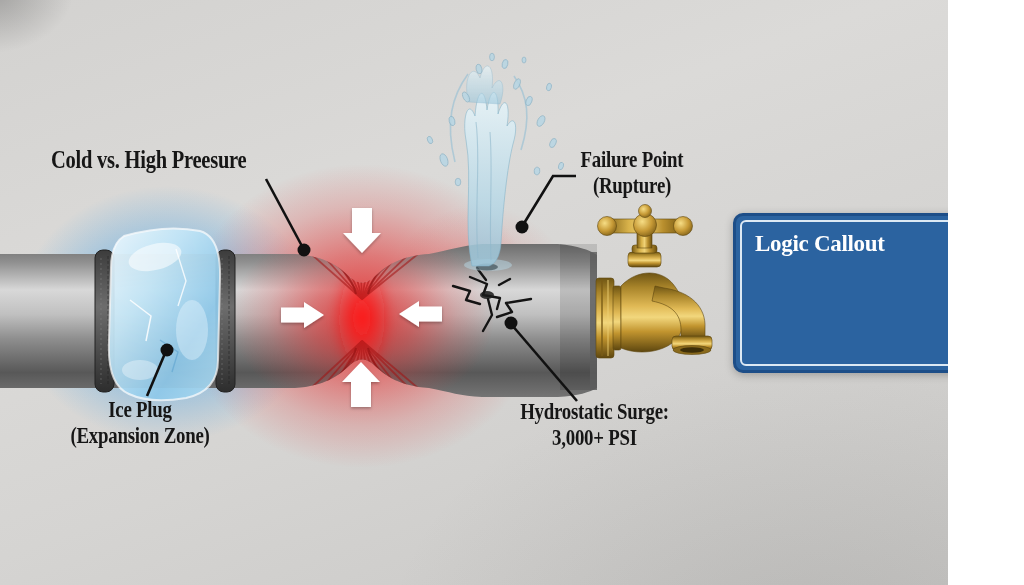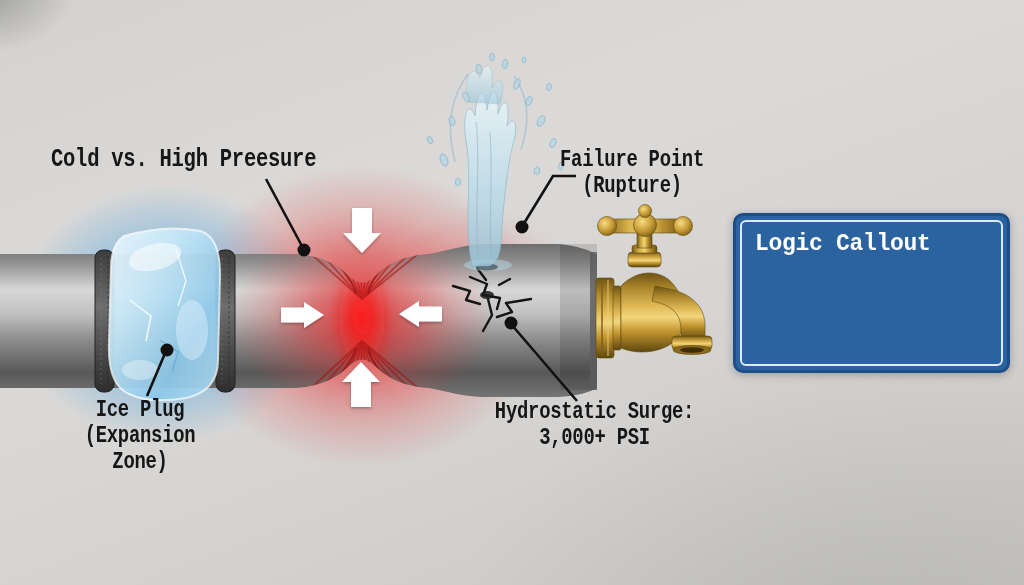--- a/index.html
+++ b/index.html
@@ -1,18 +1,18 @@
 <!DOCTYPE html>
 <html><head>
 <meta charset="utf-8">
 <style>
   html,body { margin:0; padding:0; }
   .stage {
-    position:relative; width:1024px; height:585px; overflow:hidden;
-    font-family:Liberation Mono, monospace;
+    position:relative; width:948px; height:585px; overflow:hidden;
+    font-family:Liberation Serif, serif;
     background:
       radial-gradient(ellipse 120px 90px at -10px -10px, rgba(60,60,60,0.35), rgba(60,60,60,0) 70%),
       radial-gradient(ellipse 600px 400px at 85% 110%, rgba(110,110,108,0.18), rgba(110,110,108,0) 70%),
       linear-gradient(160deg, #d3d2d0 0%, #dbdad8 35%, #d5d4d2 60%, #c8c7c5 100%);
   }
   .scene { position:absolute; left:0; top:0; }
 
   .label {
     position:absolute; color:#161616; font-weight:bold;
     font-size:23px; line-height:26px; letter-spacing:-0.3px;

